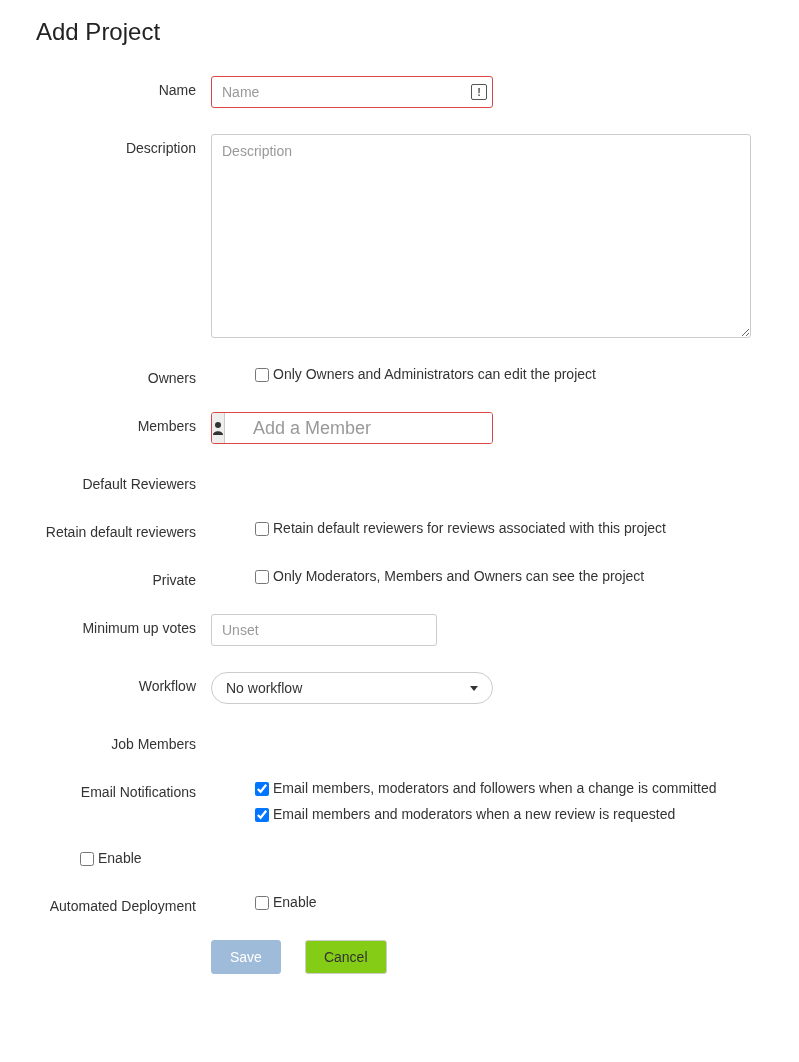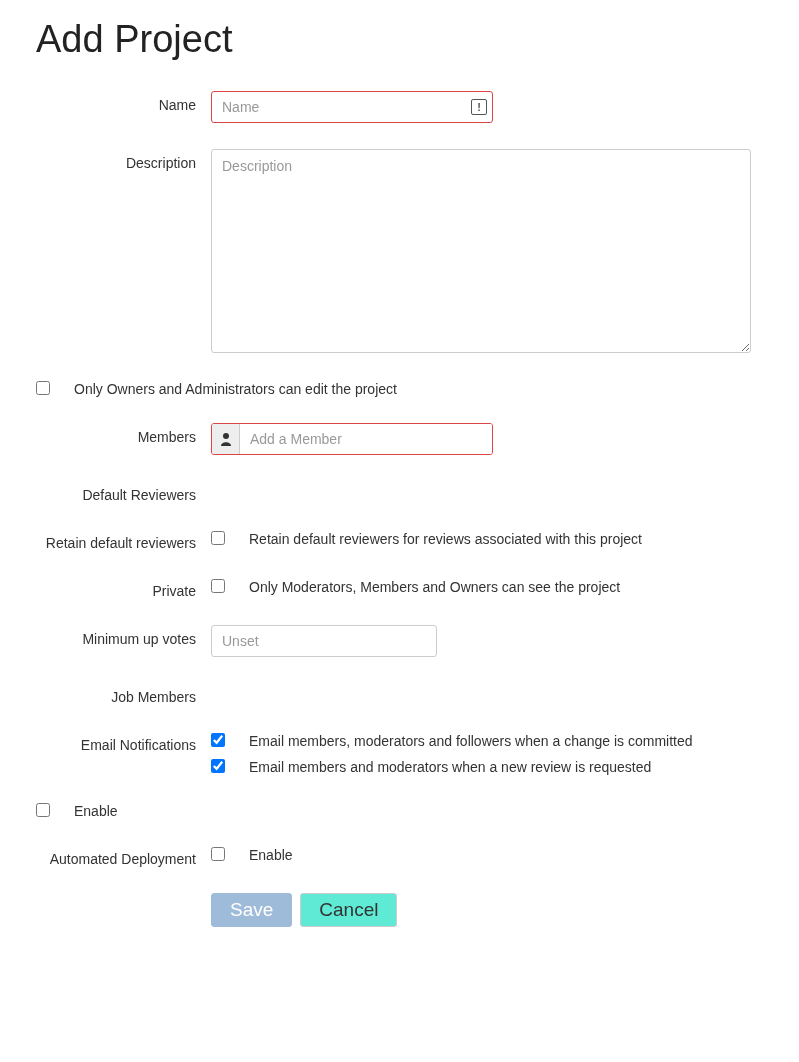--- a/index.html
+++ b/index.html
@@ -10,21 +10,21 @@
     font-size: 14px;
     color: #333;
     background: #fff;
   }
   .page {
     width: 799px;
     padding: 18px 36px 40px 36px;
   }
   h1.title {
     font-weight: 300;
-    font-size: 38px;
+    font-size: 24px;
     margin: 0 0 30px 0;
     color: #222;
   }
   .form-row {
     display: flex;
     align-items: flex-start;
     margin-bottom: 26px;
   }
   .label-col {
     width: 175px;
@@ -74,21 +74,21 @@
     height: 204px;
     border: 1px solid #ccc;
     border-radius: 3px;
     padding: 8px 10px;
     font-family: inherit;
     font-size: 14px;
     resize: both;
     outline: none;
   }
   textarea.desc::placeholder { color: #999; }
-  .check-row { display: flex; align-items: flex-start; gap: 24px; padding-top: 2px; }
+  .check-row { display: flex; align-items: flex-end; gap: 4px; padding-top: 2px; margin-left: 44px; }
   .check-row + .check-row { margin-top: 8px; }
   .check-label { color: #333; }
   input[type=checkbox] { width: 14px; height: 14px; margin: 0; }
   .icon-input {
     display: flex;
     width: 282px;
     border: 1px solid #ccc;
     border-radius: 3px;
     overflow: hidden;
   }
@@ -98,22 +98,22 @@
     background: #eee;
     border-right: 1px solid #ccc;
     display: flex;
     align-items: center;
     justify-content: center;
   }
   .icon-input input {
     flex: 1;
     border: none;
     height: 30px;
-    padding: 0 10px;
-    font-size: 14px;
+    padding: 0 28px;
+    font-size: 18px;
     outline: none;
   }
   .icon-input input::placeholder { color: #999; }
   .person-icon {
     width: 12px; height: 14px;
   }
   .w282 { width: 226px; }
   .select-pill {
     width: 282px;
     height: 32px;
@@ -137,35 +137,36 @@
     font-weight: 500;
     text-decoration: none;
     padding-top: 6px;
     display: inline-block;
   }
   .btn-row { display: flex; gap: 8px; }
   .btn {
     height: 34px;
     padding: 0 18px;
     border-radius: 3px;
-    font-size: 19px;
+    font-size: 14px;
     cursor: pointer;
     display: inline-flex;
     align-items: center;
     justify-content: center;
   }
   .btn-primary {
     background: #9fbbda;
     border: 1px solid #9fbbda;
     color: #fff;
   }
   .btn-default {
-    background: #5eead4;
+    background: #84cc16;
     border: 1px solid #ccc;
     color: #333;
+    margin-left: 16px;
   }
 </style>
 </head>
 <body>
 
 <div class="page">
   <h1 class="title">Add Project</h1>
 
   <div class="form-row">
     <div class="label-col">Name</div>
@@ -178,20 +179,21 @@
   </div>
 
   <div class="form-row">
     <div class="label-col">Description</div>
     <div class="field-col">
       <textarea class="desc" placeholder="Description" style=""></textarea>
     </div>
   </div>
 
   <div class="form-row">
+    <div class="label-col">Owners</div>
     <div class="field-col">
       <div class="check-row">
         <input type="checkbox" style="">
         <span class="check-label">Only Owners and Administrators can edit the project</span>
       </div>
     </div>
   </div>
 
   <div class="form-row">
     <div class="label-col">Members</div>
@@ -232,20 +234,29 @@
     </div>
   </div>
 
   <div class="form-row">
     <div class="label-col">Minimum up votes</div>
     <div class="field-col">
       <input type="text" class="text-input w282" placeholder="Unset" style="">
     </div>
   </div>
 
+  <div class="form-row">
+    <div class="label-col">Workflow</div>
+    <div class="field-col">
+      <div class="select-pill">
+        <span>No workflow</span>
+        <span class="caret-down"></span>
+      </div>
+    </div>
+  </div>
 
 
   <div class="form-row">
     <div class="label-col">Job Members</div>
   </div>
 
   <div class="form-row">
     <div class="label-col">Email Notifications</div>
     <div class="field-col">
       <div class="check-row">

